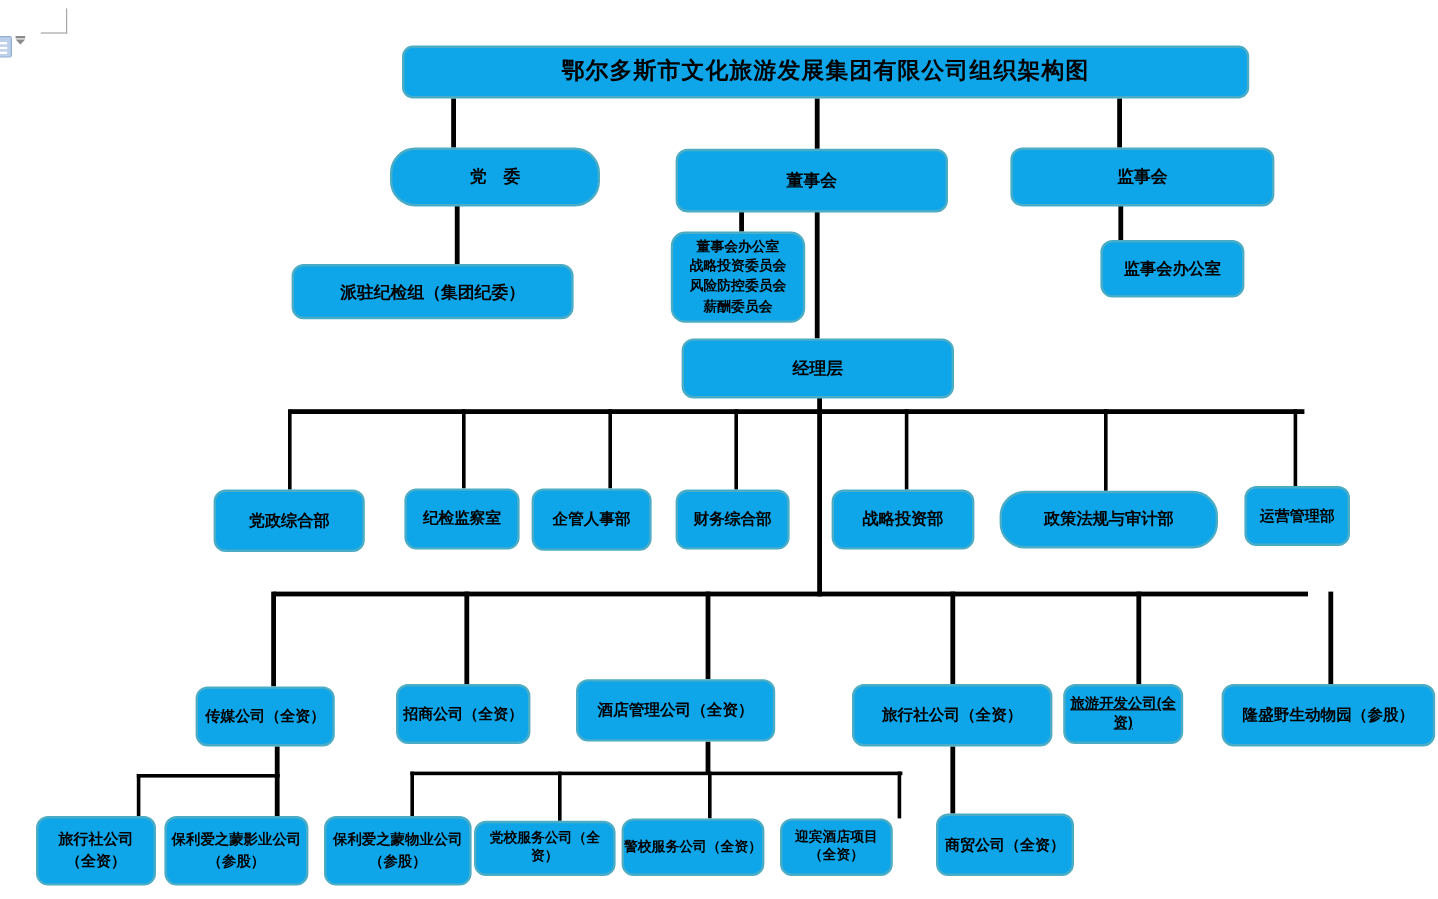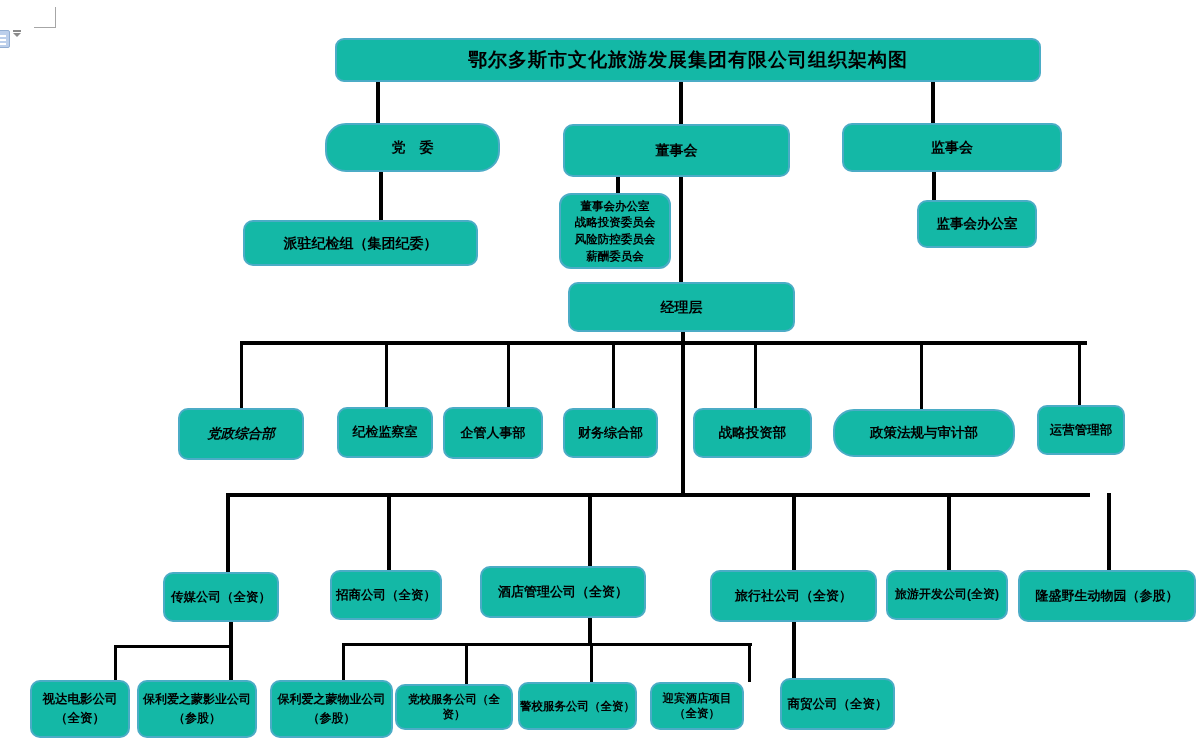--- a/index.html
+++ b/index.html
@@ -1,48 +1,48 @@
 <!DOCTYPE html>
 <html><head>
 <meta charset="utf-8">
 <style>
   html,body{margin:0;padding:0;background:#fff;}
   .canvas{
     position:relative;width:1198px;height:749px;background:#ffffff;
     font-family:"Liberation Sans","DejaVu Sans",sans-serif;overflow:hidden;
   }
   .node{
-    position:absolute;box-sizing:border-box;background:#14b8a6;
+    position:absolute;box-sizing:border-box;background:#0ea5e9;
     border:2.5px solid #4BACC6;border-radius:10px;
     display:flex;align-items:center;justify-content:center;text-align:center;
     font-weight:bold;color:#000;font-size:14px;line-height:1.3;
     white-space:pre-line;z-index:2;
   }
   .vl,.hl{position:absolute;background:#000;z-index:1;}
   
   #n-title{left:335px;top:38px;width:706px;height:44px;font-size:19px;border-radius:9px;letter-spacing:1px;}
   #n-dangwei{left:325px;top:123px;width:175px;height:49px;border-radius:21px;}
   #n-dongshihui{left:563px;top:124px;width:227px;height:53px;}
   #n-jianshihui{left:842px;top:123px;width:220px;height:49px;}
   #n-paizhu{left:243px;top:220px;width:235px;height:46px;}
   #n-weiyuanhui{left:559px;top:193px;width:112px;height:76px;font-size:11.5px;line-height:1.45;border-radius:12px;}
   #n-jshoffice{left:917px;top:200px;width:120px;height:48px;font-size:13.5px;}
   #n-jingliceng{left:568px;top:282px;width:227px;height:50px;}
-  #n-d1{left:178px;top:408px;width:126px;height:52px;font-size:13.5px;font-style:italic;}
+  #n-d1{left:178px;top:408px;width:126px;height:52px;font-size:13.5px;}
   #n-d2{left:337px;top:407px;width:96px;height:51px;font-size:13px;}
   #n-d3{left:443px;top:407px;width:100px;height:52px;font-size:13px;}
   #n-d4{left:563px;top:408px;width:95px;height:50px;font-size:13px;}
   #n-d5{left:693px;top:408px;width:119px;height:50px;font-size:13.5px;}
   #n-d6{left:833px;top:409px;width:182px;height:48px;font-size:13.5px;border-radius:21px;}
   #n-d7{left:1037px;top:405px;width:88px;height:50px;font-size:12.5px;}
   #n-s1{left:163px;top:572px;width:116px;height:50px;font-size:12.5px;}
   #n-s2{left:330px;top:570px;width:112px;height:50px;font-size:12.5px;}
   #n-s3{left:480px;top:566px;width:166px;height:52px;font-size:13px;}
   #n-s4{left:710px;top:570px;width:167px;height:52px;font-size:13px;}
-  #n-s5{left:886px;top:570px;width:122px;height:50px;font-size:12px;}
+  #n-s5{left:886px;top:570px;width:100px;height:50px;font-size:12px;text-decoration:underline;}
   #n-s6{left:1018px;top:570px;width:178px;height:52px;font-size:13px;}
   #n-b1{left:30px;top:680px;width:100px;height:58px;font-size:12.5px;line-height:1.55;}
   #n-b2{left:137px;top:680px;width:120px;height:58px;font-size:12px;line-height:1.55;}
   #n-b3{left:270px;top:680px;width:123px;height:58px;font-size:12px;line-height:1.55;}
   #n-b4{left:395px;top:684px;width:118px;height:46px;font-size:11.5px;}
   #n-b5{left:518px;top:682px;width:119px;height:48px;font-size:11.5px;}
   #n-b6{left:650px;top:682px;width:94px;height:48px;font-size:11.5px;}
   #n-b7{left:780px;top:678px;width:115px;height:52px;font-size:12.5px;}
   
   .corner-v{position:absolute;left:55px;top:7px;width:1px;height:21px;background:#a6a6a6;}
@@ -124,21 +124,21 @@
   <div class="node" id="n-d4">财务综合部</div>
   <div class="node" id="n-d5">战略投资部</div>
   <div class="node" id="n-d6">政策法规与审计部</div>
   <div class="node" id="n-d7">运营管理部</div>
   <div class="node" id="n-s1">传媒公司（全资）</div>
   <div class="node" id="n-s2">招商公司（全资）</div>
   <div class="node" id="n-s3">酒店管理公司（全资）</div>
   <div class="node" id="n-s4">旅行社公司（全资）</div>
   <div class="node" id="n-s5">旅游开发公司(全资)</div>
   <div class="node" id="n-s6">隆盛野生动物园（参股）</div>
-  <div class="node" id="n-b1">视达电影公司
+  <div class="node" id="n-b1">旅行社公司
 （全资）</div>
   <div class="node" id="n-b2">保利爱之蒙影业公司
 （参股）</div>
   <div class="node" id="n-b3">保利爱之蒙物业公司
 （参股）</div>
   <div class="node" id="n-b4">党校服务公司（全资）</div>
   <div class="node" id="n-b5">警校服务公司（全资）</div>
   <div class="node" id="n-b6">迎宾酒店项目（全资）</div>
   <div class="node" id="n-b7">商贸公司（全资）</div>
 

